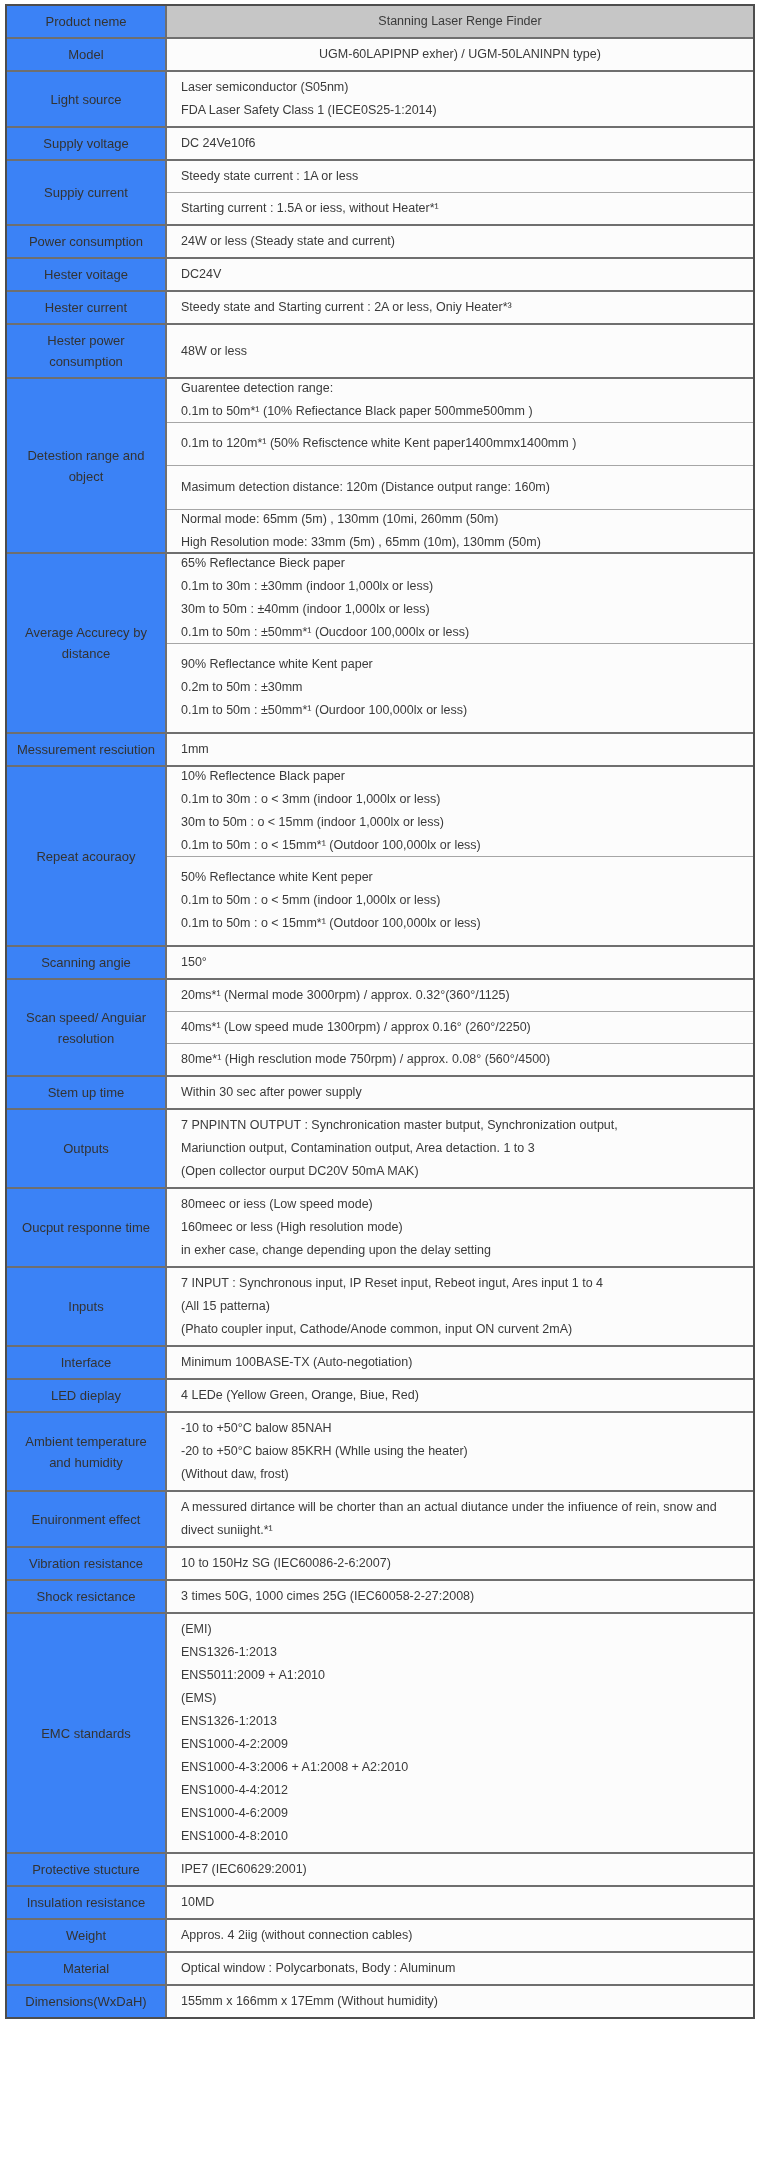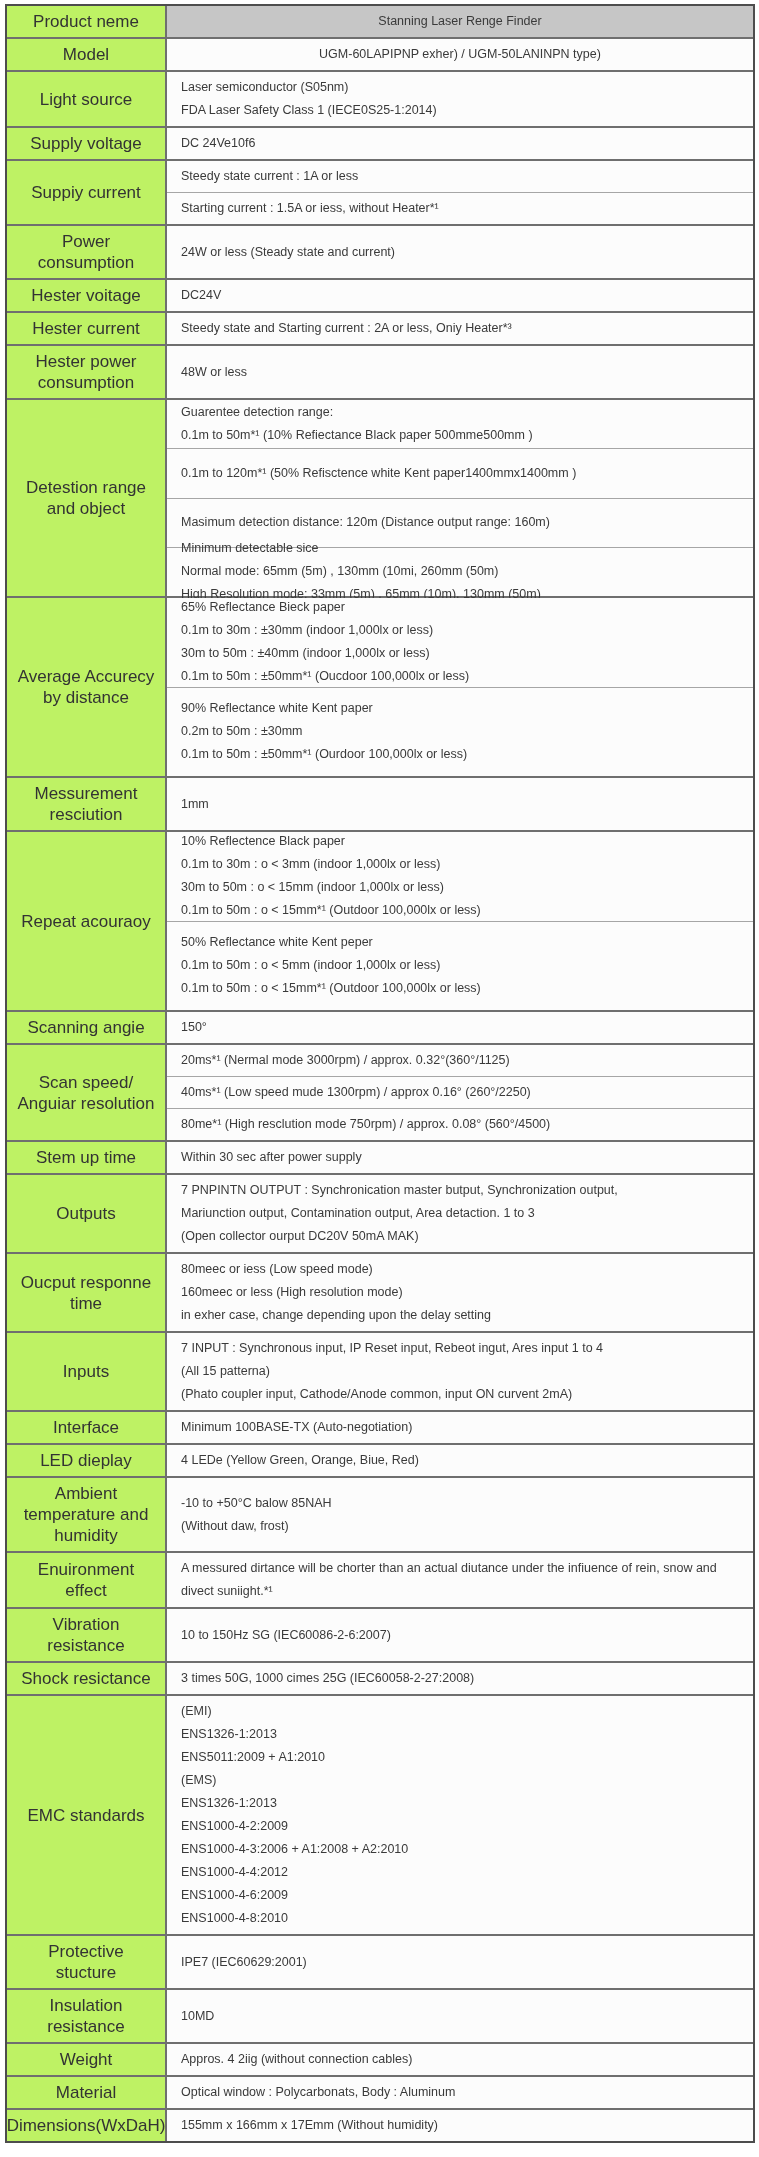--- a/index.html
+++ b/index.html
@@ -25,28 +25,28 @@
     display: flex;
     align-items: stretch;
   }
   .group + .group {
     border-top: 2px solid #6f6f6f;
   }
   .label {
     width: 160px;
     min-width: 160px;
     box-sizing: border-box;
-    background: #bef264;
+    background: #3b82f6;
     border-right: 2px solid #6f6f6f;
     display: flex;
     align-items: center;
     justify-content: center;
     text-align: center;
     padding: 5px 10px;
-    font-size: 17px;
+    font-size: 13px;
     line-height: 21px;
     color: #333333;
   }
   .values {
     flex: 1;
     display: flex;
     flex-direction: column;
     background: #fcfcfc;
     min-width: 0;
   }
@@ -166,21 +166,20 @@
             <div class="line">Guarentee detection range:</div>
             <div class="line">0.1m to 50m*¹ (10% Refiectance Black paper 500mme500mm )</div>
           </div>
           <div class="vrow">
             <div class="line">0.1m to 120m*¹ (50% Refisctence white Kent paper1400mmx1400mm )</div>
           </div>
           <div class="vrow">
             <div class="line">Masimum detection distance: 120m (Distance output range: 160m)</div>
           </div>
           <div class="vrow">
-            <div class="line">Minimum detectable sice</div>
             <div class="line">Normal mode: 65mm (5m) , 130mm (10mi, 260mm (50m)</div>
             <div class="line">High Resolution mode: 33mm (5m) , 65mm (10m), 130mm (50m)</div>
           </div>
         </div>
       </div>
       <div class="group">
         <div class="label">Average Accurecy by distance</div>
         <div class="values">
           <div class="vrow">
             <div class="line">65% Reflectance Bieck paper</div>
@@ -293,20 +292,21 @@
           <div class="vrow">
             <div class="line">4 LEDe (Yellow Green, Orange, Biue, Red)</div>
           </div>
         </div>
       </div>
       <div class="group">
         <div class="label">Ambient temperature and humidity</div>
         <div class="values">
           <div class="vrow">
             <div class="line">-10 to +50°C balow 85NAH</div>
+            <div class="line">-20 to +50°C baiow 85KRH (Whlle using the heater)</div>
             <div class="line">(Without daw, frost)</div>
           </div>
         </div>
       </div>
       <div class="group">
         <div class="label">Enuironment effect</div>
         <div class="values">
           <div class="vrow">
             <div class="line">A messured dirtance will be chorter than an actual diutance under the infiuence of rein, snow and divect suniight.*¹</div>
           </div>

